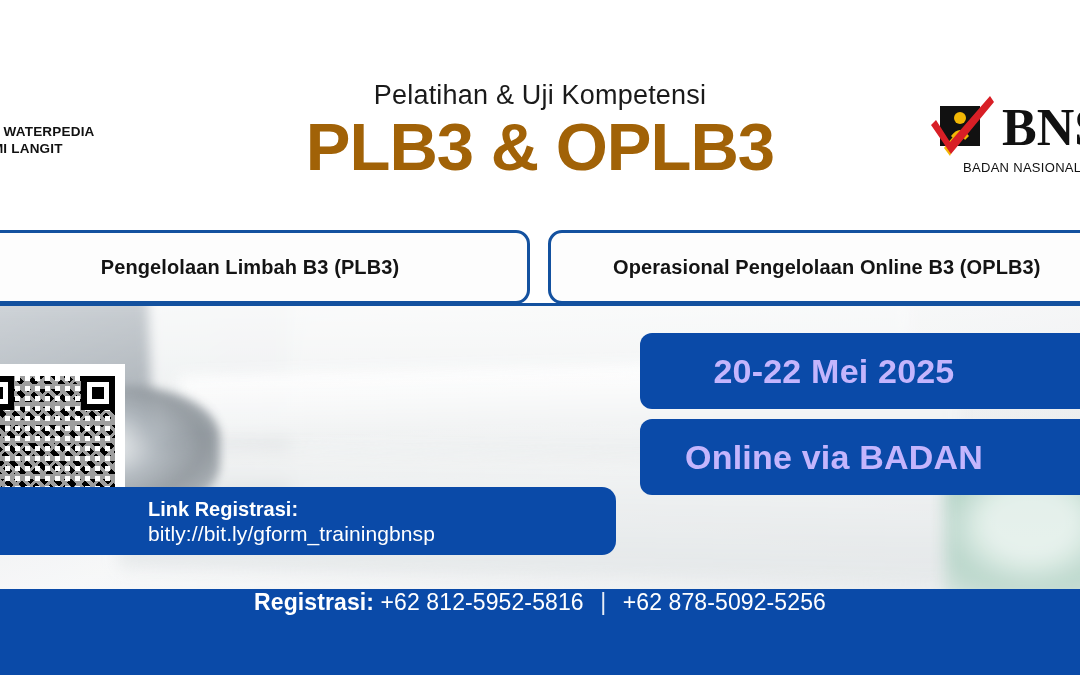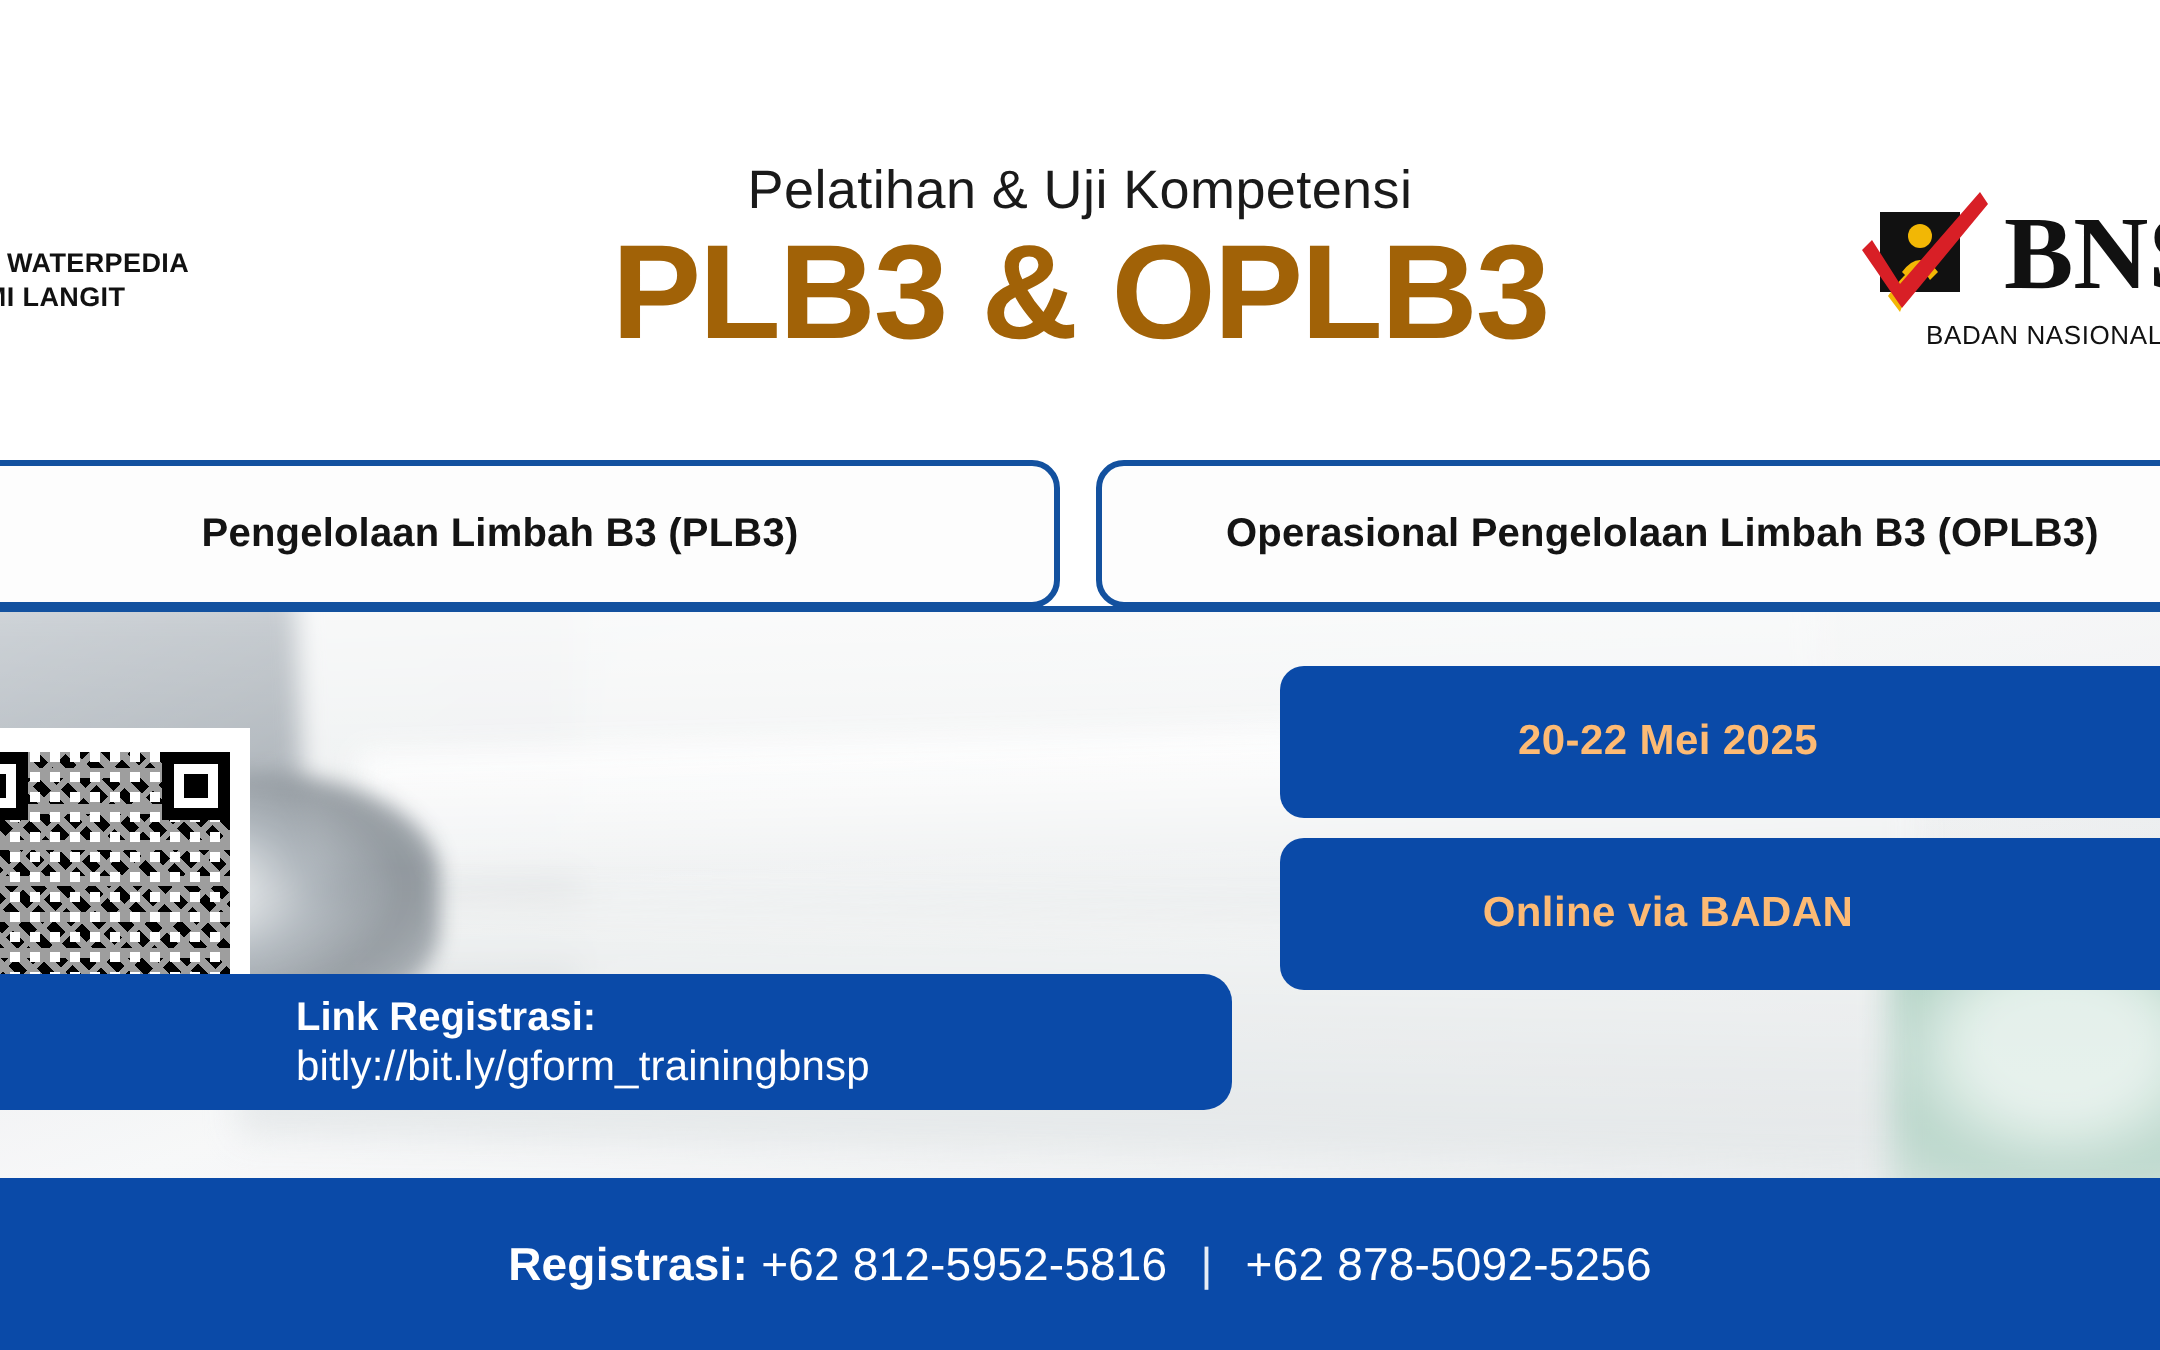--- a/index.html
+++ b/index.html
@@ -134,21 +134,21 @@
     background:linear-gradient(180deg,rgba(255,255,255,.35),rgba(255,255,255,.05) 45%,rgba(255,255,255,.3));
   }
 
   
   .infobox {
     position:absolute; left:640px; width:470px; height:76px;
     background:#0a4aa8; border-radius:12px;
     display:flex; align-items:center; justify-content:center;
   }
   .infobox span {
-    font-size:21px; font-weight:bold; color:#fdba74;
+    font-size:34px; font-weight:bold; color:#c4b5fd;
     letter-spacing:.2px; white-space:nowrap;
     
     margin-right:82px;
     text-align:right;
   }
   #box-date  { top:333px; }
   #box-venue { top:419px; }
 
   
   .qr-card {
@@ -202,21 +202,21 @@
   .linkbox .lb-url {
     font-size:21px; font-weight:400; color:#ffffff; line-height:26px;
     letter-spacing:.1px;
   }
 
   
   .footer {
     position:absolute; left:0; top:589px;
     width:1080px; height:86px;
     background:#0a4aa8;
-    display:flex; align-items:center; justify-content:center;
+    display:flex; justify-content:center;
   }
   .footer .ft-line {
     font-size:23px; color:#ffffff; white-space:nowrap; letter-spacing:.1px;
   }
   .footer .ft-label { font-weight:bold; }
   .footer .ft-sep { padding:0 10px; opacity:.9; }
 </style>
 </head>
 <body>
 
@@ -246,21 +246,21 @@
       <div class="bnsp-sub">BADAN NASIONAL SERTIFIKASI PROFESI</div>
     </div>
 
     <div class="header-divider"></div>
   </div>
 
   <div class="pill" id="pill-plb3">
     <span>Pengelolaan Limbah B3 (PLB3)</span>
   </div>
   <div class="pill" id="pill-oplb3">
-    <span>Operasional Pengelolaan Limbah B3 (OPLB3)</span>
+    <span>Operasional Pengelolaan Online B3 (OPLB3)</span>
   </div>
 
   <div class="photo">
     <div class="ph-base"></div>
     <div class="ph-dark"></div>
     <div class="ph-sheet1"></div>
     <div class="ph-sheet2"></div>
     <div class="ph-sheet3"></div>
     <div class="ph-metal"></div>
     <div class="ph-teal"></div>

